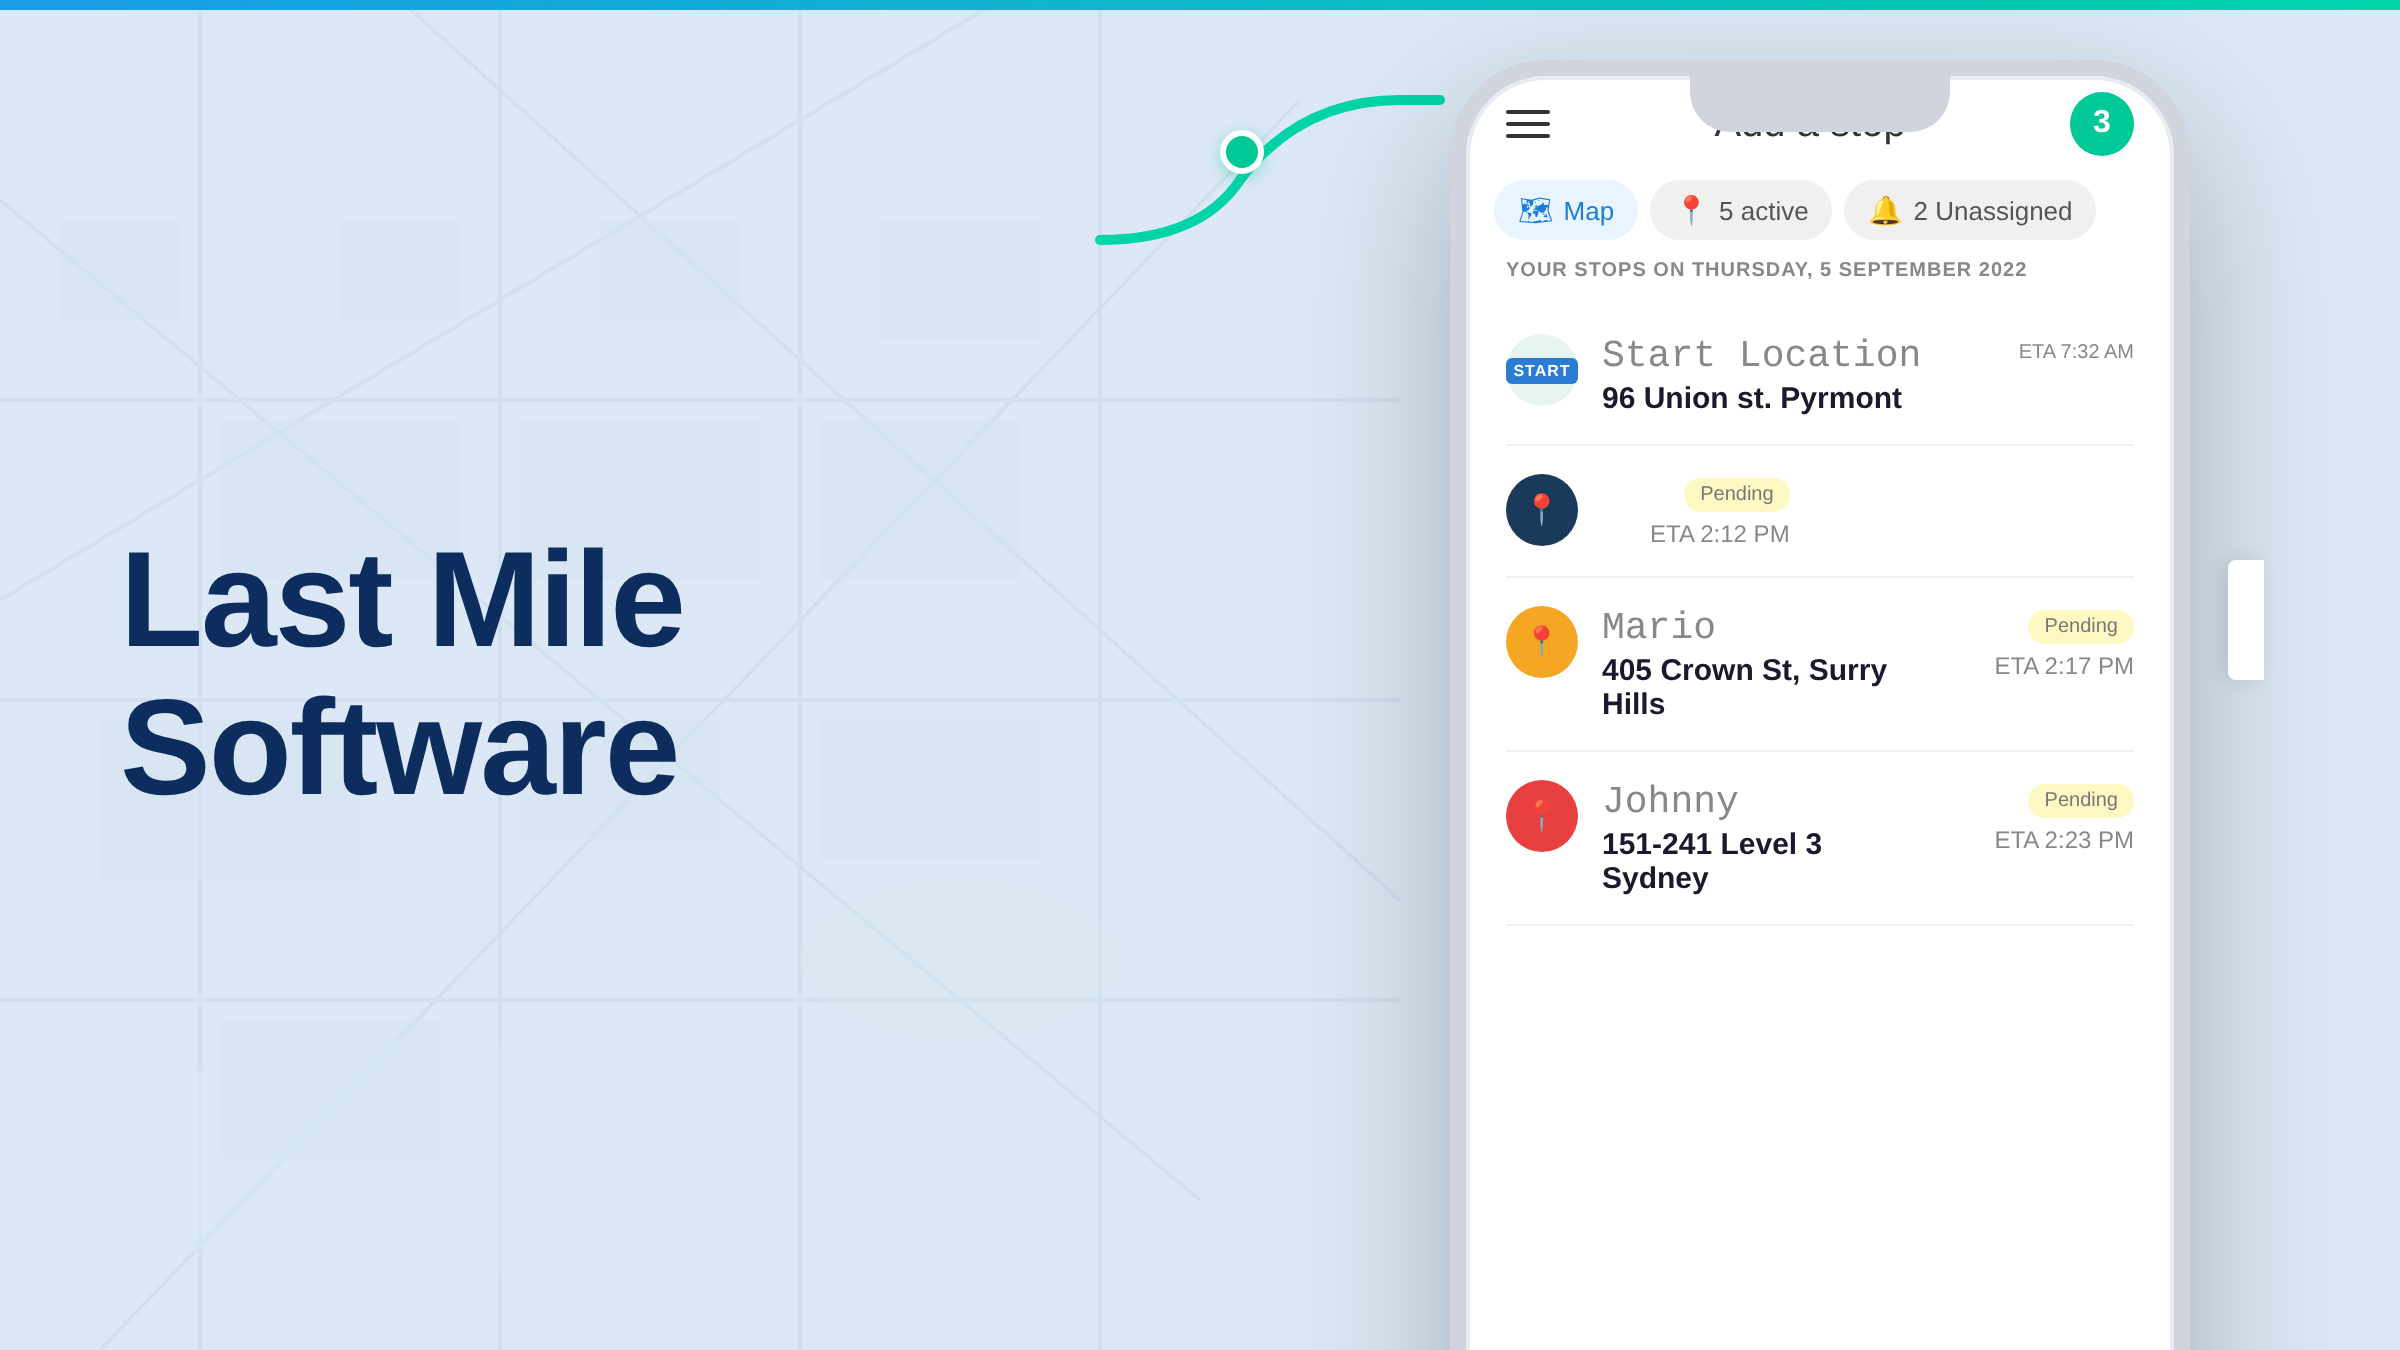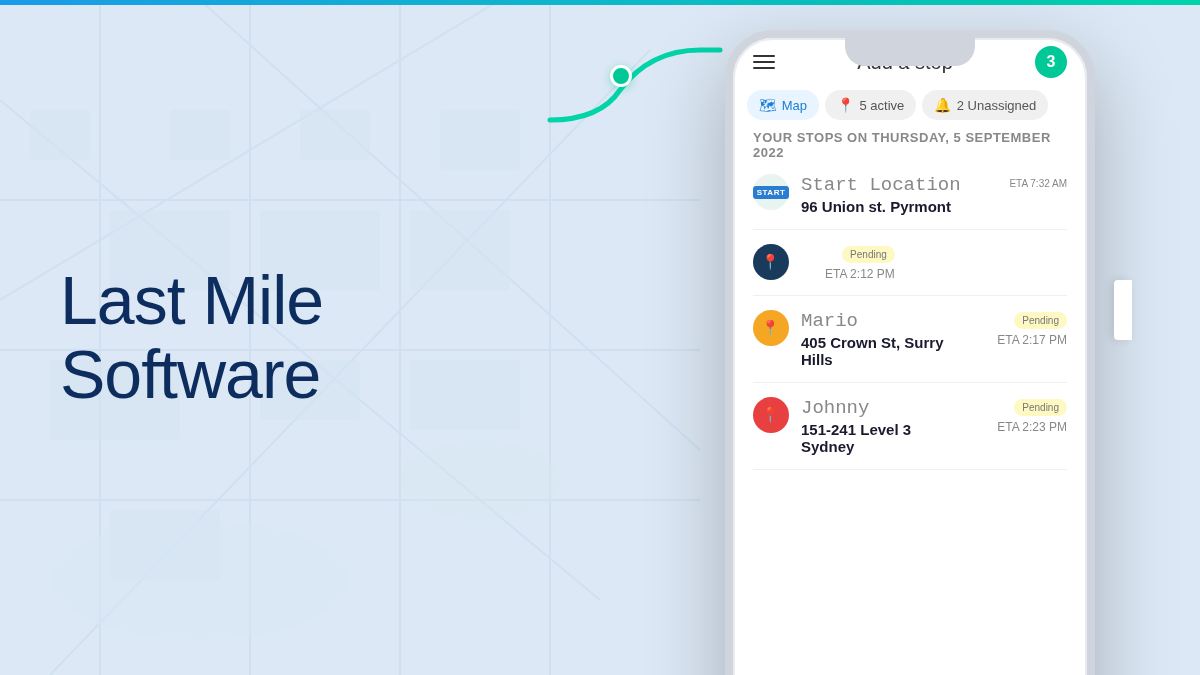--- a/index.html
+++ b/index.html
@@ -38,21 +38,21 @@
     
     .left-content {
       position: absolute;
       left: 60px;
       top: 50%;
       transform: translateY(-50%);
       z-index: 10;
     }
     .hero-title {
       font-size: 68px;
-      font-weight: 400;
+      font-weight: 700;
       color: #0d2d5e;
       line-height: 1.1;
       letter-spacing: -1px;
     }
 
     
     .phone-wrapper {
       position: absolute;
       right: 80px;
       top: 20px;
@@ -215,25 +215,25 @@
     }
     .tab-icon {
       font-size: 14px;
     }
 
     
     .stops-section {
       padding: 0 20px;
     }
     .stops-date-header {
-      font-size: 13px;
+      font-size: 10px;
       font-weight: 700;
       color: #888;
       letter-spacing: 0.5px;
-      margin-bottom: 0;
+      margin-bottom: 12px;
       text-transform: uppercase;
     }
 
     
     .stop-item {
       display: flex;
       align-items: flex-start;
       gap: 12px;
       padding: 14px 0;
       border-bottom: 1px solid #f0f0f0;

